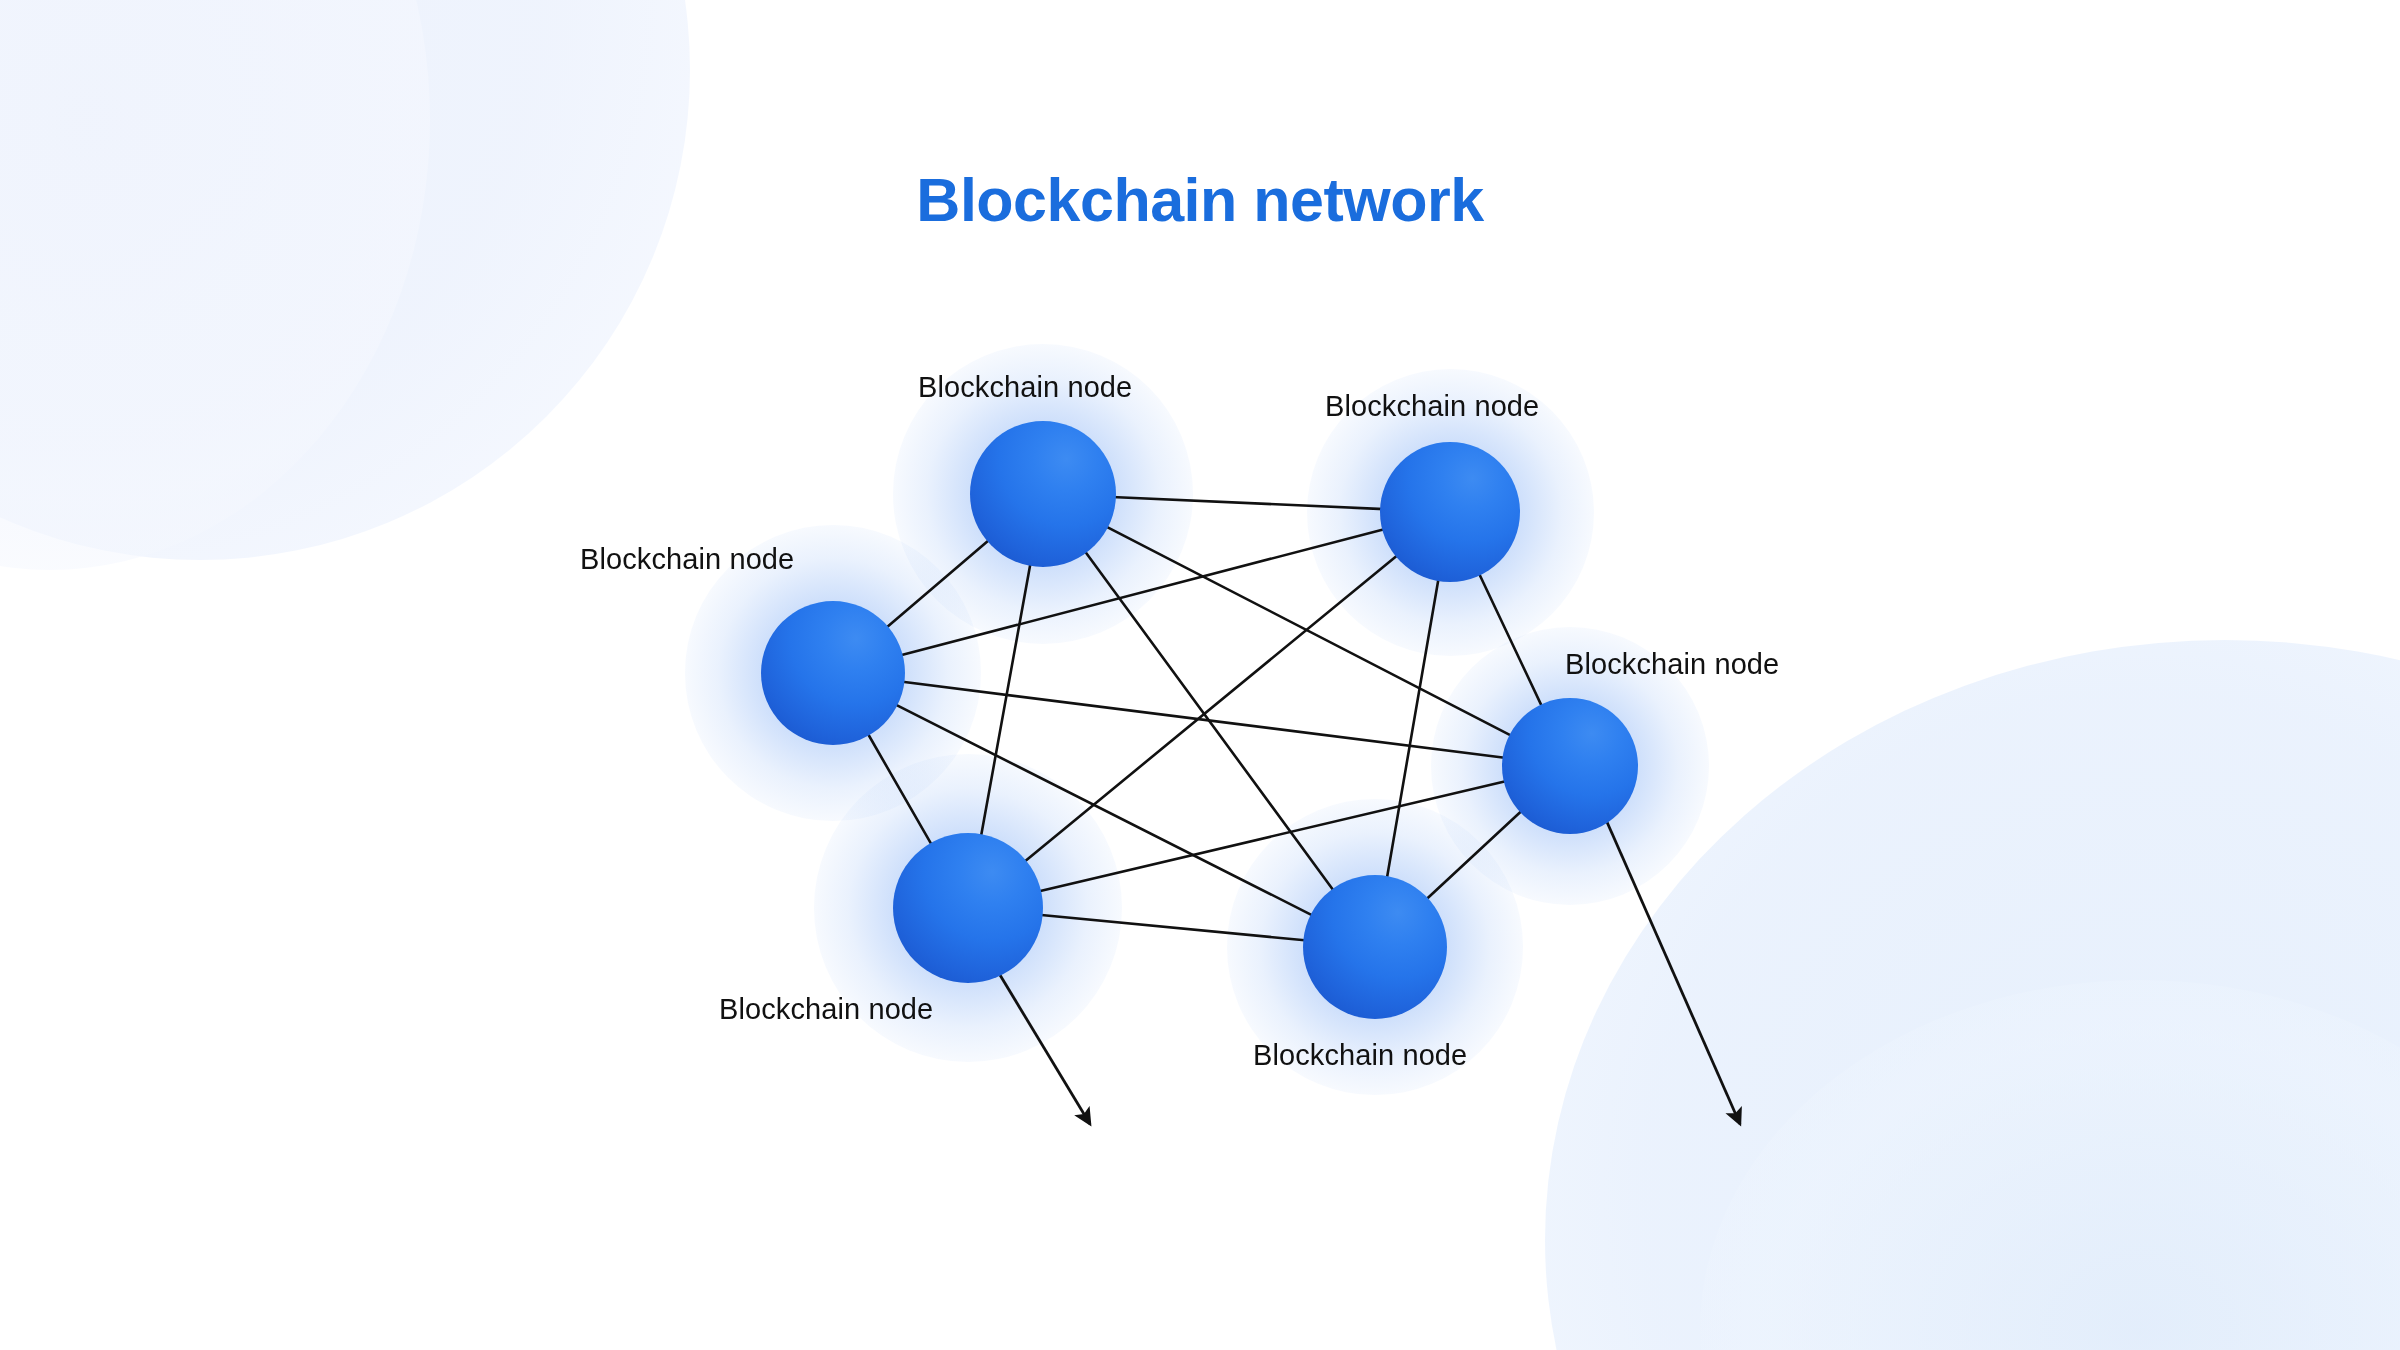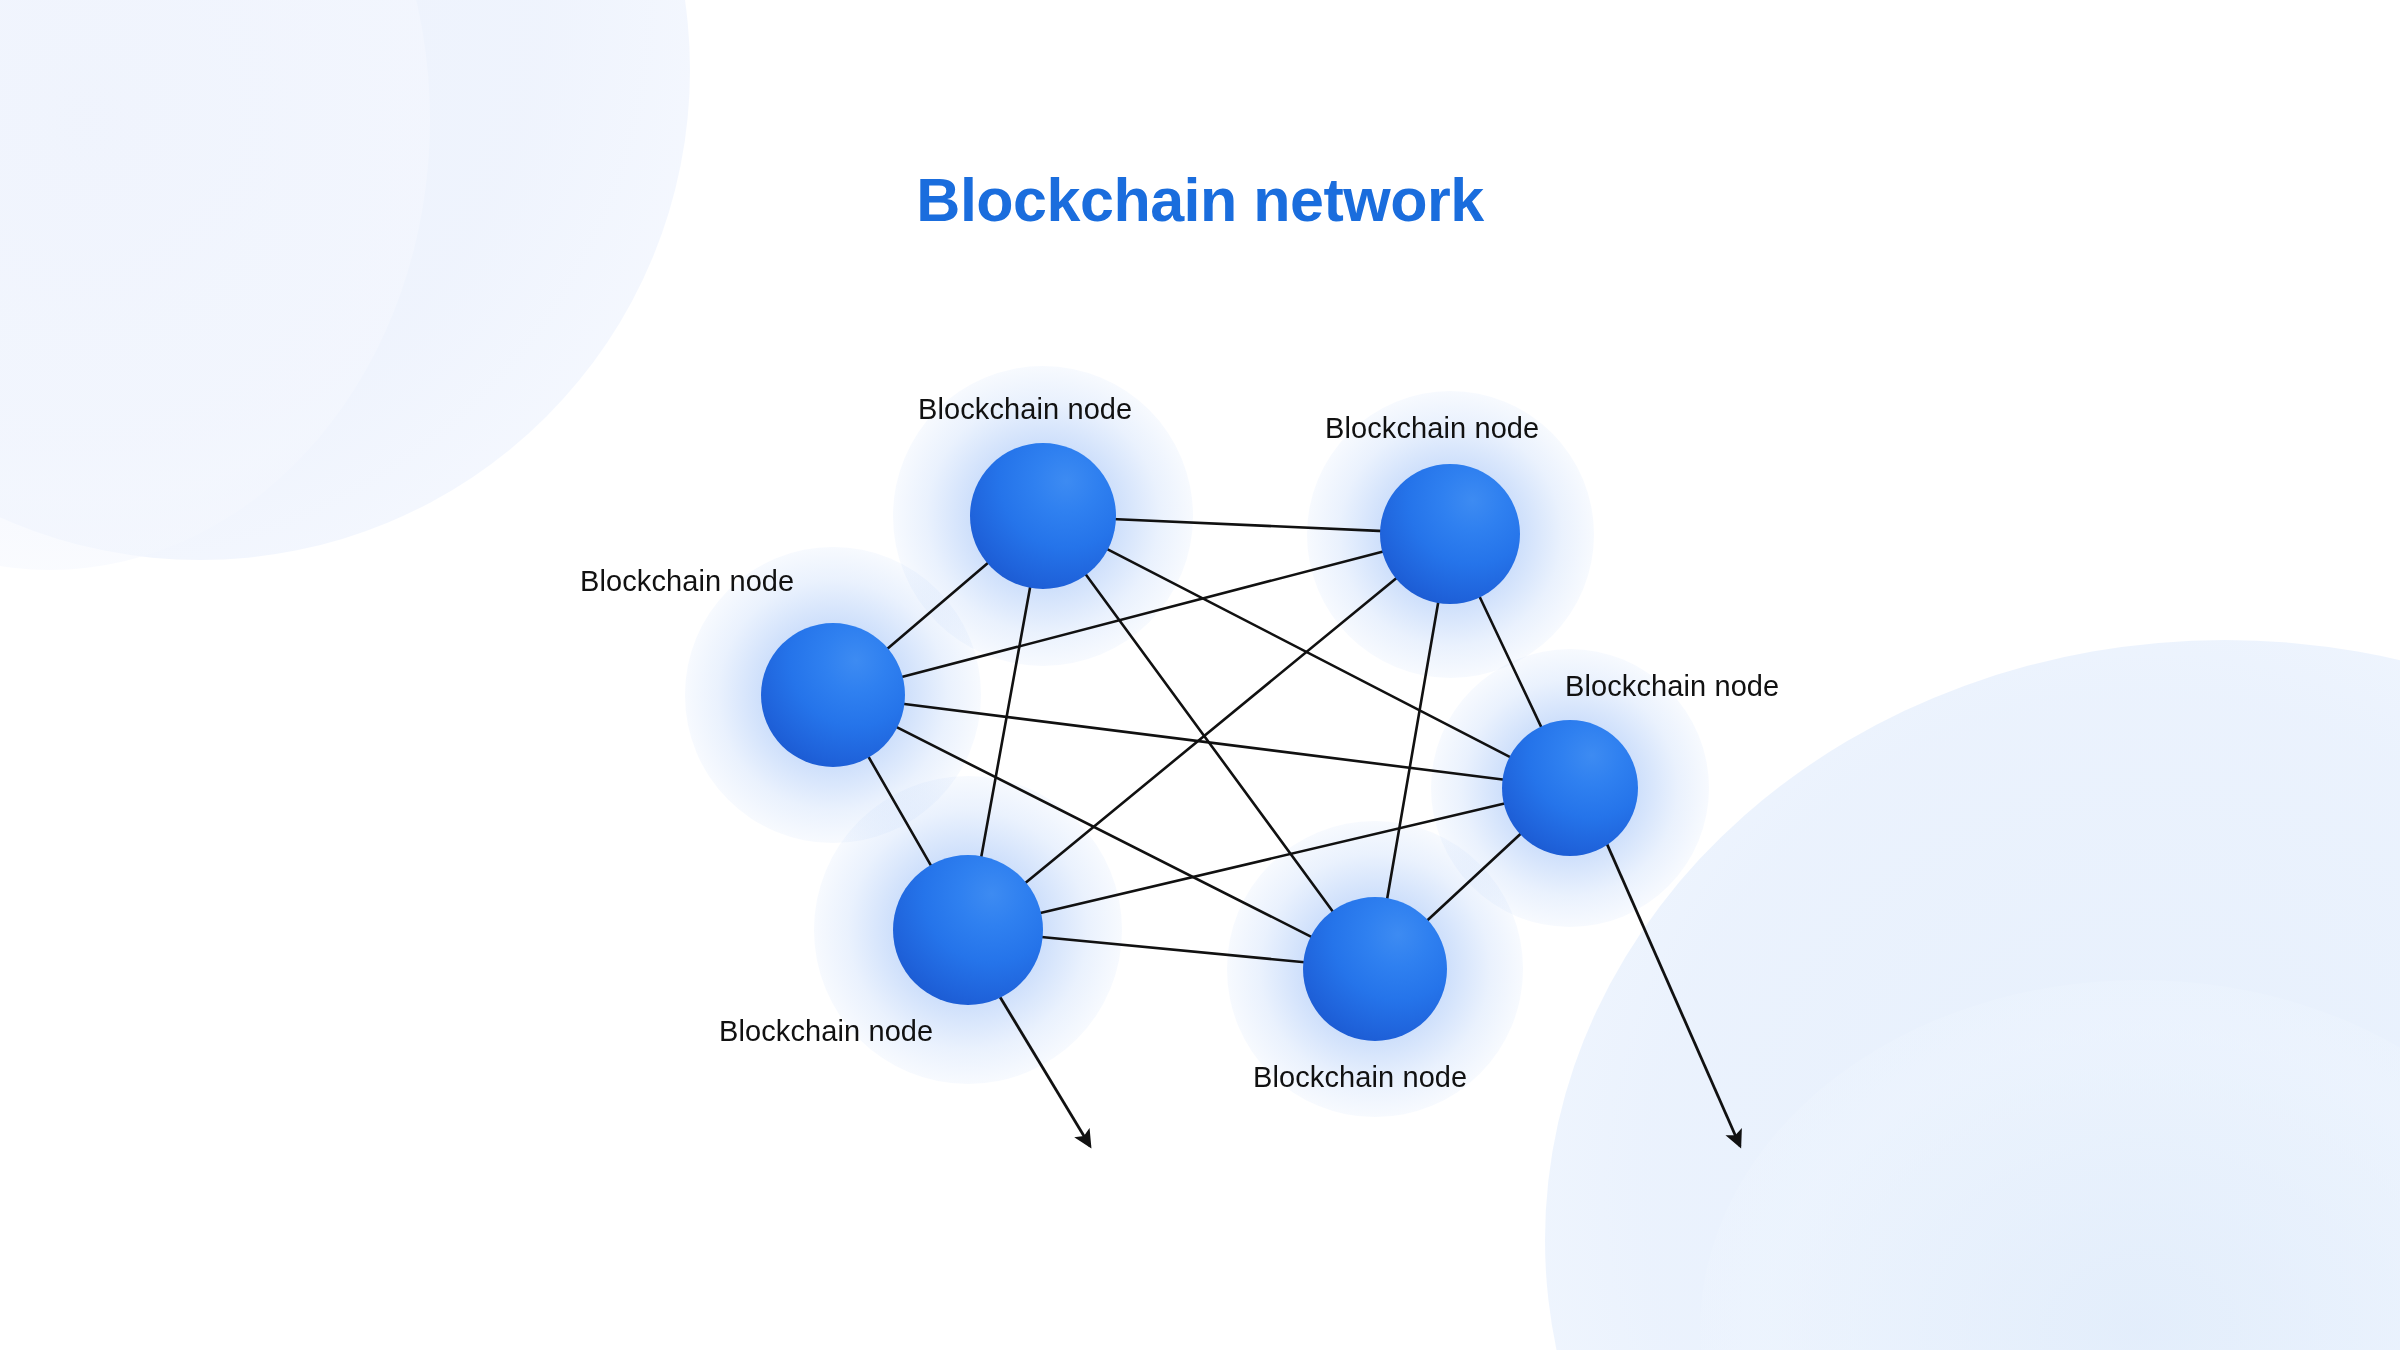--- a/index.html
+++ b/index.html
@@ -90,21 +90,20 @@
     white-space: nowrap;
   }
 
   
   #network {
     position: absolute;
     left: 0;
     top: 0;
     width: 2400px;
     height: 1070px;
-    margin-top: 22px;
   }
   #edge-svg, #arrow-svg {
     position: absolute;
     left: 0;
     top: 0;
     width: 2400px;
     height: 1350px;
     overflow: visible;
   }
   #edge-svg { z-index: 2; }

